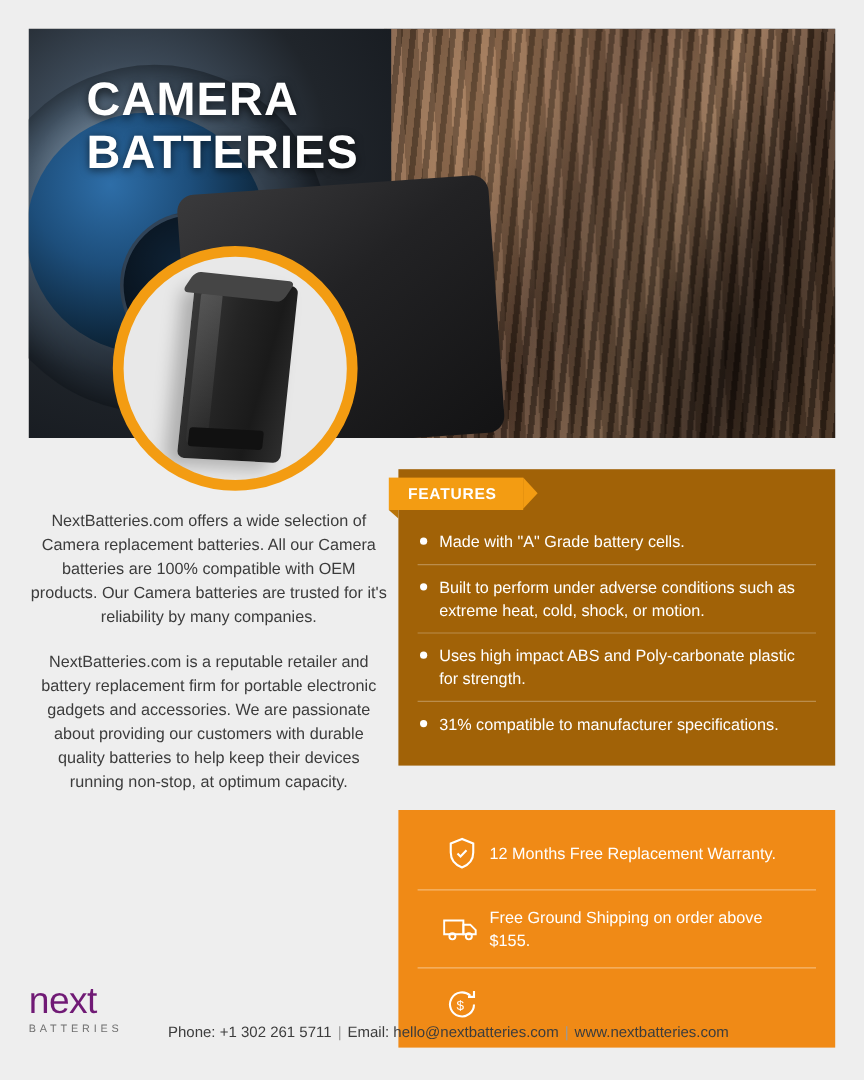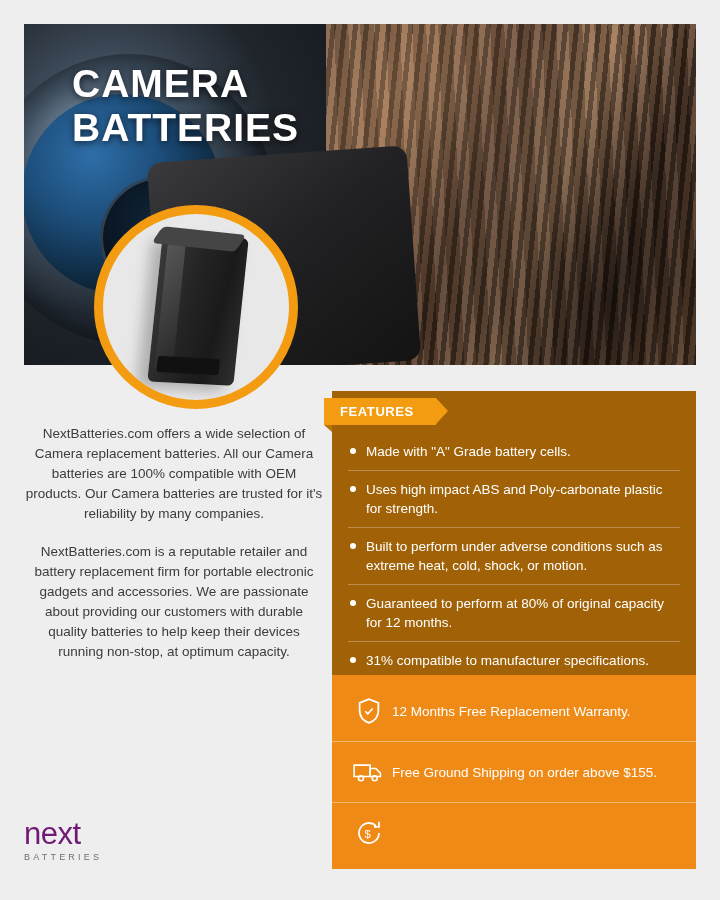--- a/index.html
+++ b/index.html
@@ -250,21 +250,21 @@
   }
 
   
   .benefits-box {
     position: absolute;
     left: 332px;
     top: 675px;
     width: 364px;
     background: #f08a16;
     box-sizing: border-box;
-    padding: 6px 0;
+    padding: 6px 16px;
   }
   .benefit-row {
     display: flex;
     align-items: center;
     padding: 13px 14px;
     border-bottom: 1px solid rgba(255,255,255,.4);
   }
   .benefit-row:last-child { border-bottom: none; }
   .benefit-icon {
     flex: 0 0 46px;
@@ -333,23 +333,22 @@
 
   <div class="left-copy">
     <p>NextBatteries.com offers a wide selection of Camera replacement batteries. All our Camera batteries are 100% compatible with OEM products. Our Camera batteries are trusted for it's reliability by many companies.</p>
     <p>NextBatteries.com is a reputable retailer and battery replacement firm for portable electronic gadgets and accessories. We are passionate about providing our customers with durable quality batteries to help keep their devices running non-stop, at optimum capacity.</p>
   </div>
 
   <div class="features-box">
     <div class="features-ribbon">FEATURES</div>
     <ul class="features-list">
       <li>Made with "A" Grade battery cells.</li>
+      <li>Built to perform under adverse conditions such as extreme heat, cold, shock, or motion.</li>
       <li>Uses high impact ABS and Poly-carbonate plastic for strength.</li>
-      <li>Built to perform under adverse conditions such as extreme heat, cold, shock, or motion.</li>
-      <li>Guaranteed to perform at 80% of original capacity for 12 months.</li>
       <li>31% compatible to manufacturer specifications.</li>
     </ul>
   </div>
 
   <div class="benefits-box">
 
     <div class="benefit-row">
       <div class="benefit-icon">
         <svg width="30" height="30" viewBox="0 0 24 24" fill="none" stroke="#ffffff" stroke-width="1.4">
           <path d="M12 2.5 4.5 5.5v6c0 5 3.2 8.3 7.5 10 4.3-1.7 7.5-5 7.5-10v-6L12 2.5z"></path>
@@ -381,14 +380,17 @@
       </div>
     </div>
 
   </div>
 
   <div class="logo">
     <div class="logo-next">next</div>
     <div class="logo-sub">BATTERIES</div>
   </div>
 
+  <div class="footer-contact">
+    <span>Phone: +1 302 261 5711</span><span class="sep">|</span><span>Email: hello@nextbatteries.com</span><span class="sep">|</span><span>www.nextbatteries.com</span>
+  </div>
 
 </div>
 
 </body></html>

